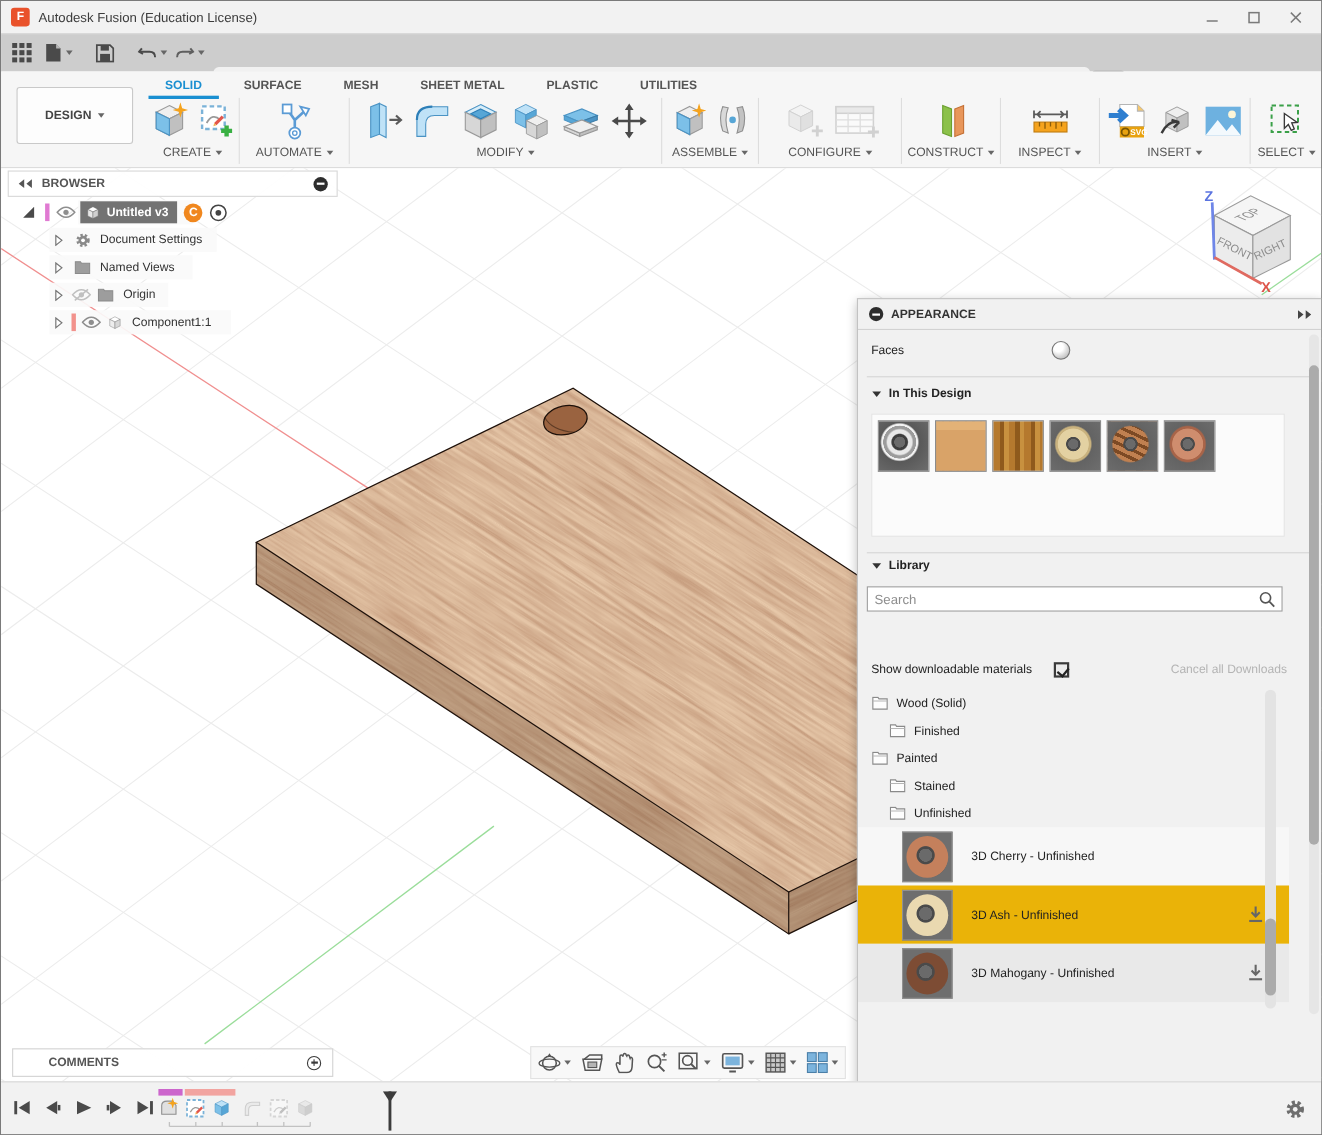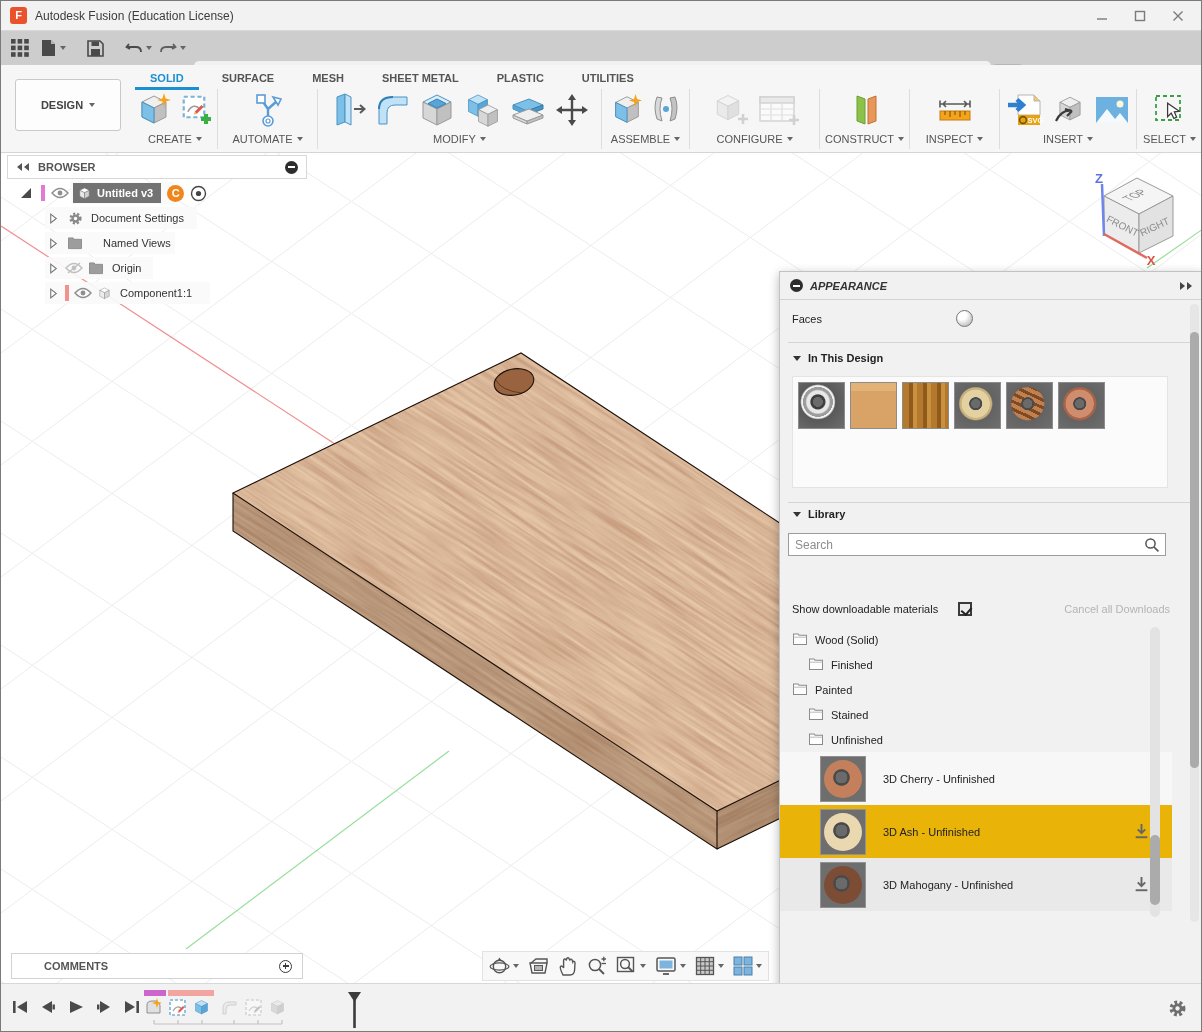--- a/index.html
+++ b/index.html
@@ -45,21 +45,21 @@
   
   #browser{position:absolute;left:6px;top:2px;width:300px;}
   #browser-header{height:24px;background:rgba(255,255,255,.92);border:1px solid #d8d8d8;display:flex;align-items:center;padding:0 8px;gap:8px;}
   #browser-header .btitle{font-size:11px;font-weight:bold;color:#555;flex:1;}
   .brow{position:relative;height:22px;margin-top:3px;display:flex;align-items:center;font-size:11px;color:#333;}
   .brow .rowbg{position:absolute;top:0;bottom:0;background:rgba(250,250,250,.92);}
   .brow>*{position:relative;}
 
   
   #appearance{position:absolute;left:778px;top:118px;width:424px;height:830px;background:#f1f1f1;border:1px solid #c2c2c2;box-shadow:0 3px 10px rgba(0,0,0,.28);}
-  #ap-header{position:absolute;left:0;top:0;width:100%;height:28px;border-bottom:1px solid #d2d2d2;display:flex;align-items:center;padding:0 10px;gap:7px;font-style:italic;}
+  #ap-header{position:absolute;left:0;top:0;width:100%;height:28px;border-bottom:1px solid #d2d2d2;display:flex;align-items:center;padding:0 10px;gap:7px;}
   #ap-header .ap-title{font-size:11px;font-weight:bold;color:#333;flex:1;}
   .minus-circle{width:13px;height:13px;border-radius:50%;background:#2d2d2d;position:relative;}
   .minus-circle::after{content:"";position:absolute;left:3px;right:3px;top:5.5px;height:2px;background:#fff;}
   .ap-label{font-size:11px;color:#222;}
   .sec-head{position:absolute;display:flex;align-items:center;gap:7px;font-size:11px;font-weight:bold;color:#222;}
   .tri-dn{width:0;height:0;border-left:4px solid transparent;border-right:4px solid transparent;border-top:5px solid #333;}
   .divline{position:absolute;left:8px;width:404px;height:1px;background:#d5d5d5;}
   #swatch-box{position:absolute;left:12px;top:104px;width:376px;height:112px;background:#fbfbfb;border:1px solid #e4e4e4;display:flex;align-items:flex-start;padding:5px;gap:5px;}
   .swatch{width:47px;height:47px;background:#6e6e6e;border:1px solid #8c8c8c;}
   #search-wrap{position:absolute;left:8px;top:261px;width:378px;height:23px;background:#fff;border:1px solid #9d9d9d;display:flex;align-items:center;}
@@ -627,21 +627,21 @@
       </div>
 
       <div class="brow">
         <span class="rowbg" style="left:38px;width:130px"></span>
         <svg width="9" height="11" style="margin-left:42px">
             <use href="#sym-caret"></use>
           </svg>
         <svg width="16" height="13" style="margin-left:9px" viewBox="0 0 16 14">
             <path d="M1 3.5 L1 12.5 L15 12.5 L15 2.5 L7 2.5 L6 1 L1 1 Z" fill="#9d9d9d" stroke="#8a8a8a"></path>
           </svg>
-        <span style="margin-left:20px">Named Views</span>
+        <span style="margin-left:8px">Named Views</span>
       </div>
 
       <div class="brow">
         <span class="rowbg" style="left:38px;width:108px"></span>
         <svg width="9" height="11" style="margin-left:42px">
             <use href="#sym-caret"></use>
           </svg>
         <svg width="18" height="12" style="margin-left:7px">
             <use href="#sym-eye-off"></use>
           </svg>

